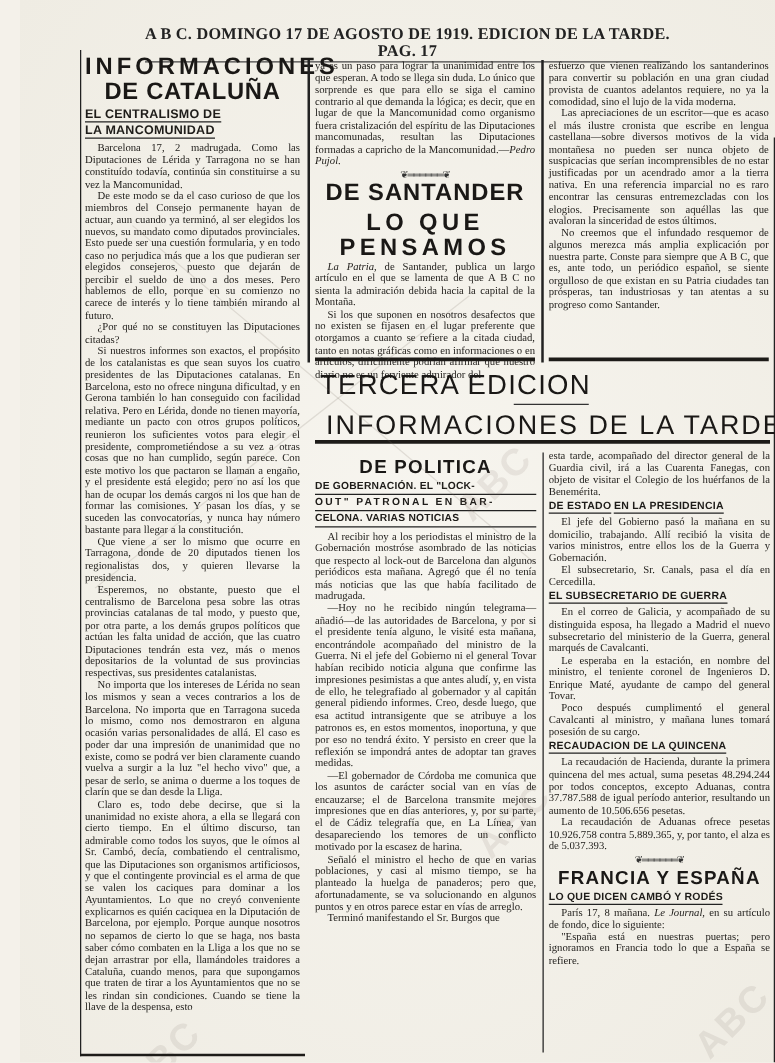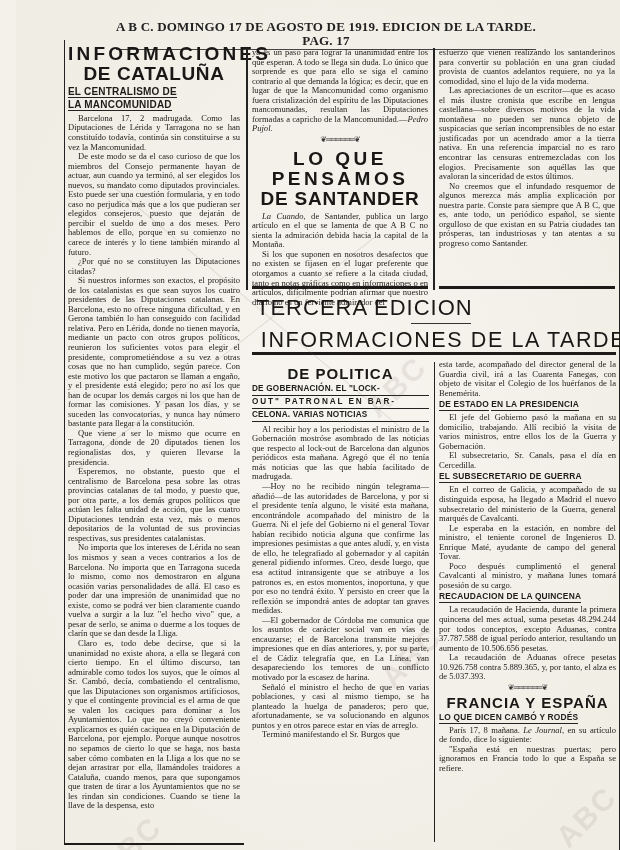--- a/index.html
+++ b/index.html
@@ -102,23 +102,23 @@
     <p>Si nuestros informes son exactos, el propósito de los catalanistas es que sean suyos los cuatro presidentes de las Diputaciones catalanas. En Barcelona, esto no ofrece ninguna dificultad, y en Gerona también lo han conseguido con facilidad relativa. Pero en Lérida, donde no tienen mayoría, mediante un pacto con otros grupos políticos, reunieron los suficientes votos para elegir el presidente, comprometiéndose a su vez a otras cosas que no han cumplido, según parece. Con este motivo los que pactaron se llaman a engaño, y el presidente está elegido; pero no así los que han de ocupar los demás cargos ni los que han de formar las comisiones. Y pasan los días, y se suceden las convocatorias, y nunca hay número bastante para llegar a la constitución.</p>
     <p>Que viene a ser lo mismo que ocurre en Tarragona, donde de 20 diputados tienen los regionalistas dos, y quieren llevarse la presidencia.</p>
     <p>Esperemos, no obstante, puesto que el centralismo de Barcelona pesa sobre las otras provincias catalanas de tal modo, y puesto que, por otra parte, a los demás grupos políticos que actúan les falta unidad de acción, que las cuatro Diputaciones tendrán esta vez, más o menos depositarios de la voluntad de sus provincias respectivas, sus presidentes catalanistas.</p>
     <p>No importa que los intereses de Lérida no sean los mismos y sean a veces contrarios a los de Barcelona. No importa que en Tarragona suceda lo mismo, como nos demostraron en alguna ocasión varias personalidades de allá. El caso es poder dar una impresión de unanimidad que no existe, como se podrá ver bien claramente cuando vuelva a surgir a la luz "el hecho vivo" que, a pesar de serlo, se anima o duerme a los toques de clarín que se dan desde la Lliga.</p>
     <p>Claro es, todo debe decirse, que si la unanimidad no existe ahora, a ella se llegará con cierto tiempo. En el último discurso, tan admirable como todos los suyos, que le oímos al Sr. Cambó, decía, combatiendo el centralismo, que las Diputaciones son organismos artificiosos, y que el contingente provincial es el arma de que se valen los caciques para dominar a los Ayuntamientos. Lo que no creyó conveniente explicarnos es quién caciquea en la Diputación de Barcelona, por ejemplo. Porque aunque nosotros no sepamos de cierto lo que se haga, nos basta saber cómo combaten en la Lliga a los que no se dejan arrastrar por ella, llamándoles traidores a Cataluña, cuando menos, para que supongamos que traten de tirar a los Ayuntamientos que no se les rindan sin condiciones. Cuando se tiene la llave de la despensa, esto</p>
   </div>
 
   <div class="col colB">
     <p class="noindent"><span>ya es un paso para lograr la unanimidad entre los que esperan. A todo se llega sin duda. Lo único que sorprende es que para ello se siga el camino contrario al que demanda la lógica; es decir, que en lugar de que la Mancomunidad como organismo fuera cristalización del espíritu de las Diputaciones mancomunadas, resultan las Diputaciones formadas a capricho de la Mancomunidad.—</span><span class="it">Pedro Pujol.</span></p>
     <div class="ornament">❦══════❦</div>
+    <div class="h-big h-santander2">DE SANTANDER</div>
     <div class="h-big h-santander1">LO QUE PENSAMOS</div>
-    <div class="h-big h-santander2">DE SANTANDER</div>
-    <p><span class="it">La Cuando</span><span>, de Santander, publica un largo artículo en el que se lamenta de que A B C no sienta la admiración debida hacia la capital de la Montaña.</span></p>
+    <p><span class="it">La Patria</span><span>, de Santander, publica un largo artículo en el que se lamenta de que A B C no sienta la admiración debida hacia la capital de la Montaña.</span></p>
     <p>Si los que suponen en nosotros desafectos que no existen se fijasen en el lugar preferente que otorgamos a cuanto se refiere a la citada ciudad, tanto en notas gráficas como en informaciones o en artículos, difícilmente podrían afirmar que nuestro diario no es un ferviente admirador del</p>
   </div>
 
   <div class="col colC">
     <p class="noindent">esfuerzo que vienen realizando los santanderinos para convertir su población en una gran ciudad provista de cuantos adelantos requiere, no ya la comodidad, sino el lujo de la vida moderna.</p>
     <p>Las apreciaciones de un escritor—que es acaso el más ilustre cronista que escribe en lengua castellana—sobre diversos motivos de la vida montañesa no pueden ser nunca objeto de suspicacias que serían incomprensibles de no estar justificadas por un acendrado amor a la tierra nativa. En una referencia imparcial no es raro encontrar las censuras entremezcladas con los elogios. Precisamente son aquéllas las que avaloran la sinceridad de estos últimos.</p>
     <p>No creemos que el infundado resquemor de algunos merezca más amplia explicación por nuestra parte. Conste para siempre que A B C, que es, ante todo, un periódico español, se siente orgulloso de que existan en su Patria ciudades tan prósperas, tan industriosas y tan atentas a su progreso como Santander.</p>
   </div>
 
   <div class="vrule" style="left:230px; top:48px; height:242px;"></div>

